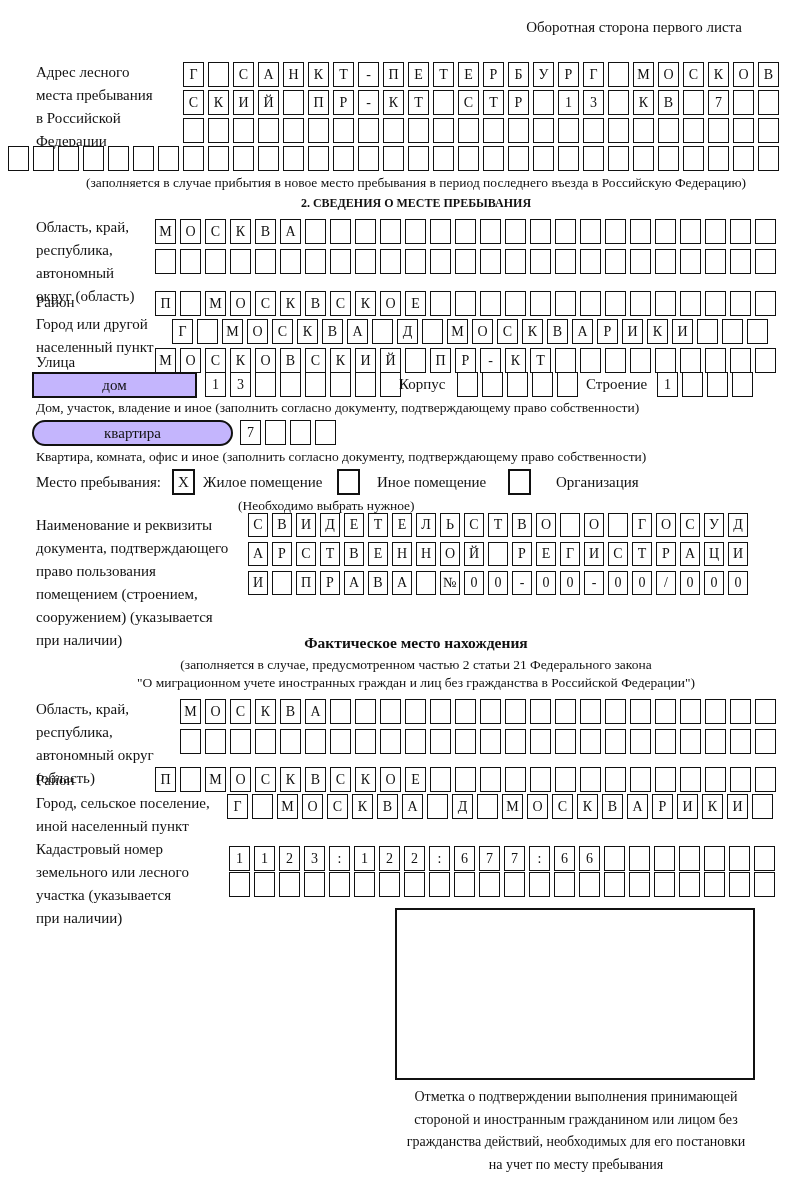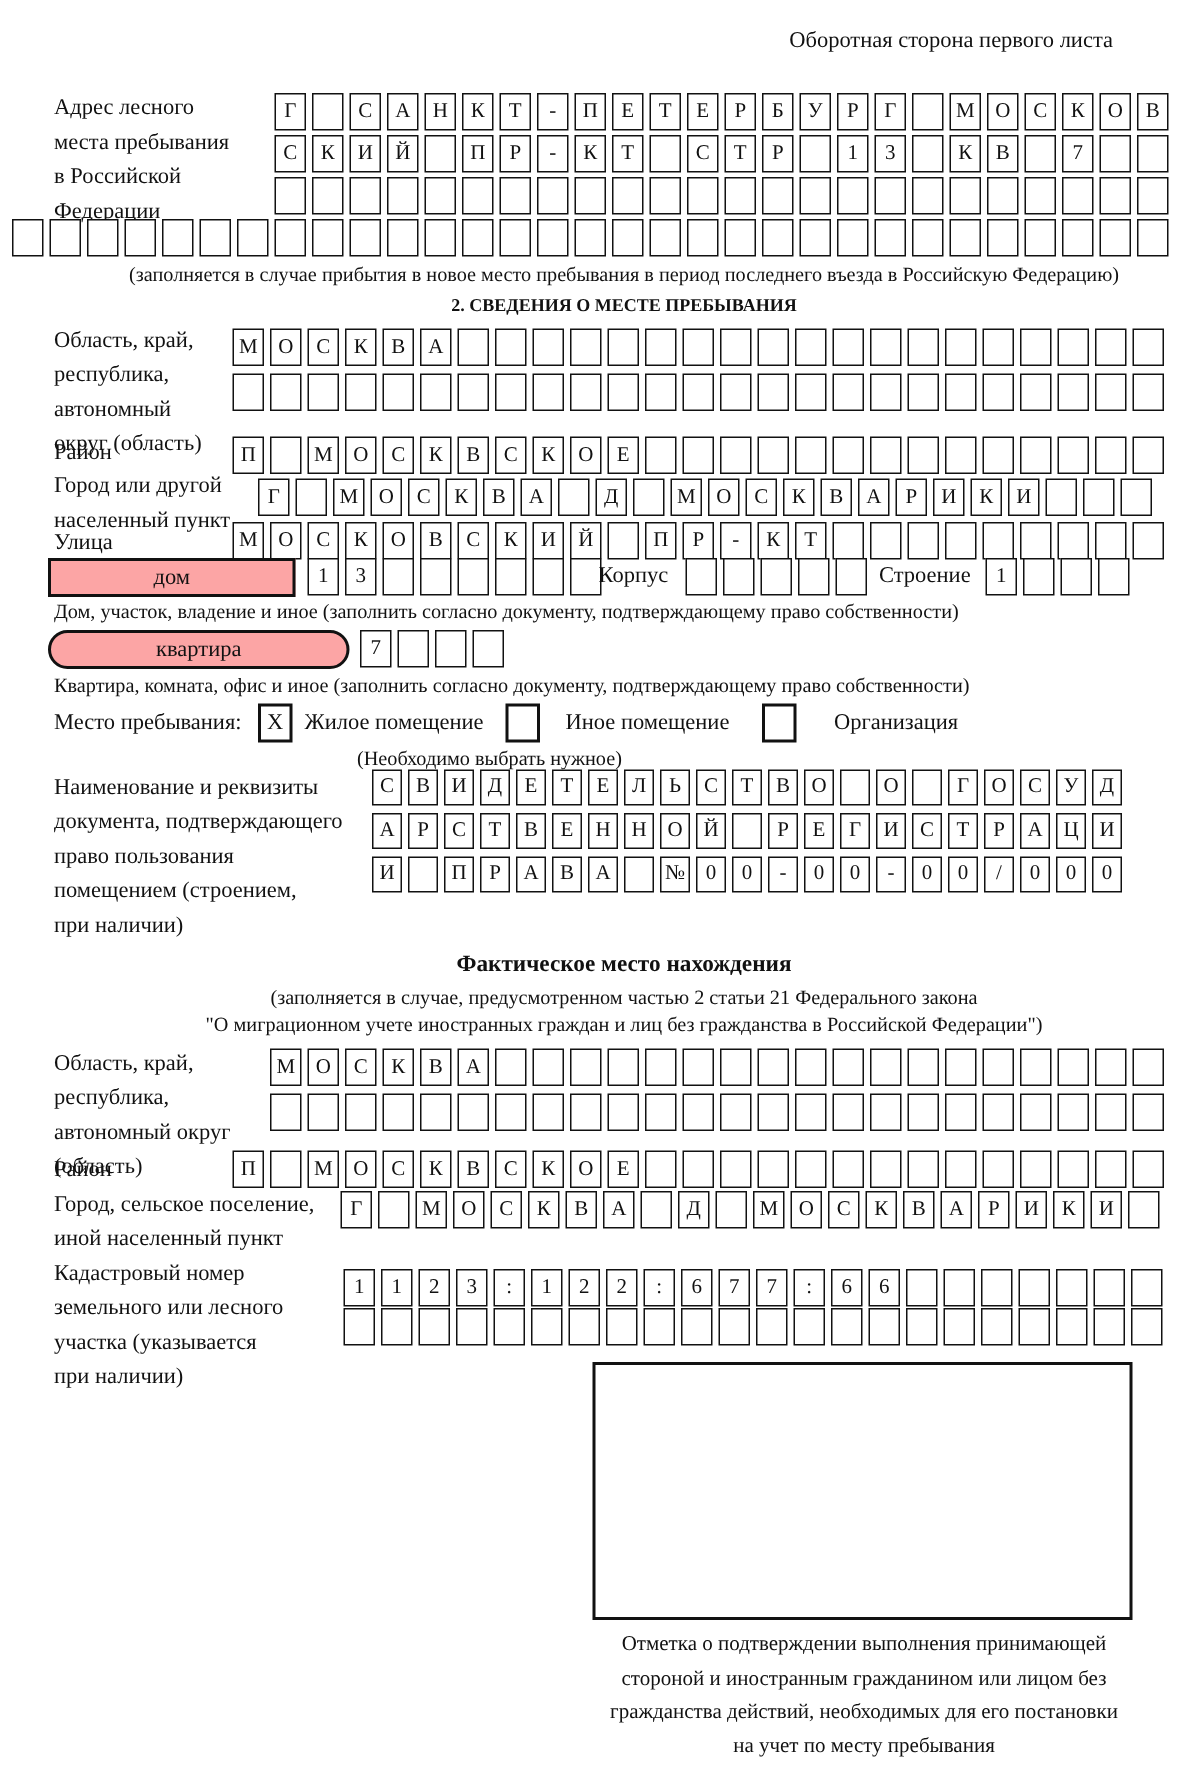--- a/index.html
+++ b/index.html
@@ -14,21 +14,21 @@
     display:flex;align-items:center;justify-content:center;
     font-size:14px;line-height:1;background:#fff;flex:0 0 auto;
   }
   .boxrow.sm .cbox{width:20px;height:24px;}
   .lbl{font-size:15px;line-height:23px;}
   .lbl-line{white-space:nowrap;}
   .cap{font-size:13.5px;white-space:nowrap;}
   .center{left:16px;width:800px;text-align:center;}
   .h-bold{font-weight:bold;font-size:12px;}
   .wide-cell{
-    box-sizing:border-box;border:2px solid #111;height:26px;background:#fca5a5;
+    box-sizing:border-box;border:2px solid #111;height:26px;background:#c4b5fd;
     display:flex;align-items:center;justify-content:center;font-size:15px;
   }
   .chk{
     width:23px;height:26px;box-sizing:border-box;border:2px solid #111;
     display:flex;align-items:center;justify-content:center;font-size:15px;background:#fff;
   }
   .stamp{
     box-sizing:border-box;border:2px solid #111;background:#fff;
   }
   .stampcap{font-size:14px;line-height:22.5px;text-align:center;}
@@ -353,20 +353,21 @@
 <div class="abs lbl" style="top:471px;left:377px;">Иное помещение</div>
 <div class="abs chk" style="top:469px;left:508px;"></div>
 <div class="abs lbl" style="top:471px;left:556px;">Организация</div>
 <div class="abs cap" style="top:498px;left:238px;">(Необходимо выбрать нужное)</div>
 
 <div class="abs lbl" style="top:514px;left:36px;">
     <div class="lbl-line">Наименование и реквизиты</div>
     <div class="lbl-line">документа, подтверждающего</div>
     <div class="lbl-line">право пользования</div>
     <div class="lbl-line">помещением (строением,</div>
+    <div class="lbl-line">сооружением) (указывается</div>
     <div class="lbl-line">при наличии)</div>
   </div>
 <div class="abs boxrow sm" style="top:513px;left:248px;">
     <div class="cbox">С</div>
     <div class="cbox">В</div>
     <div class="cbox">И</div>
     <div class="cbox">Д</div>
     <div class="cbox">Е</div>
     <div class="cbox">Т</div>
     <div class="cbox">Е</div>

